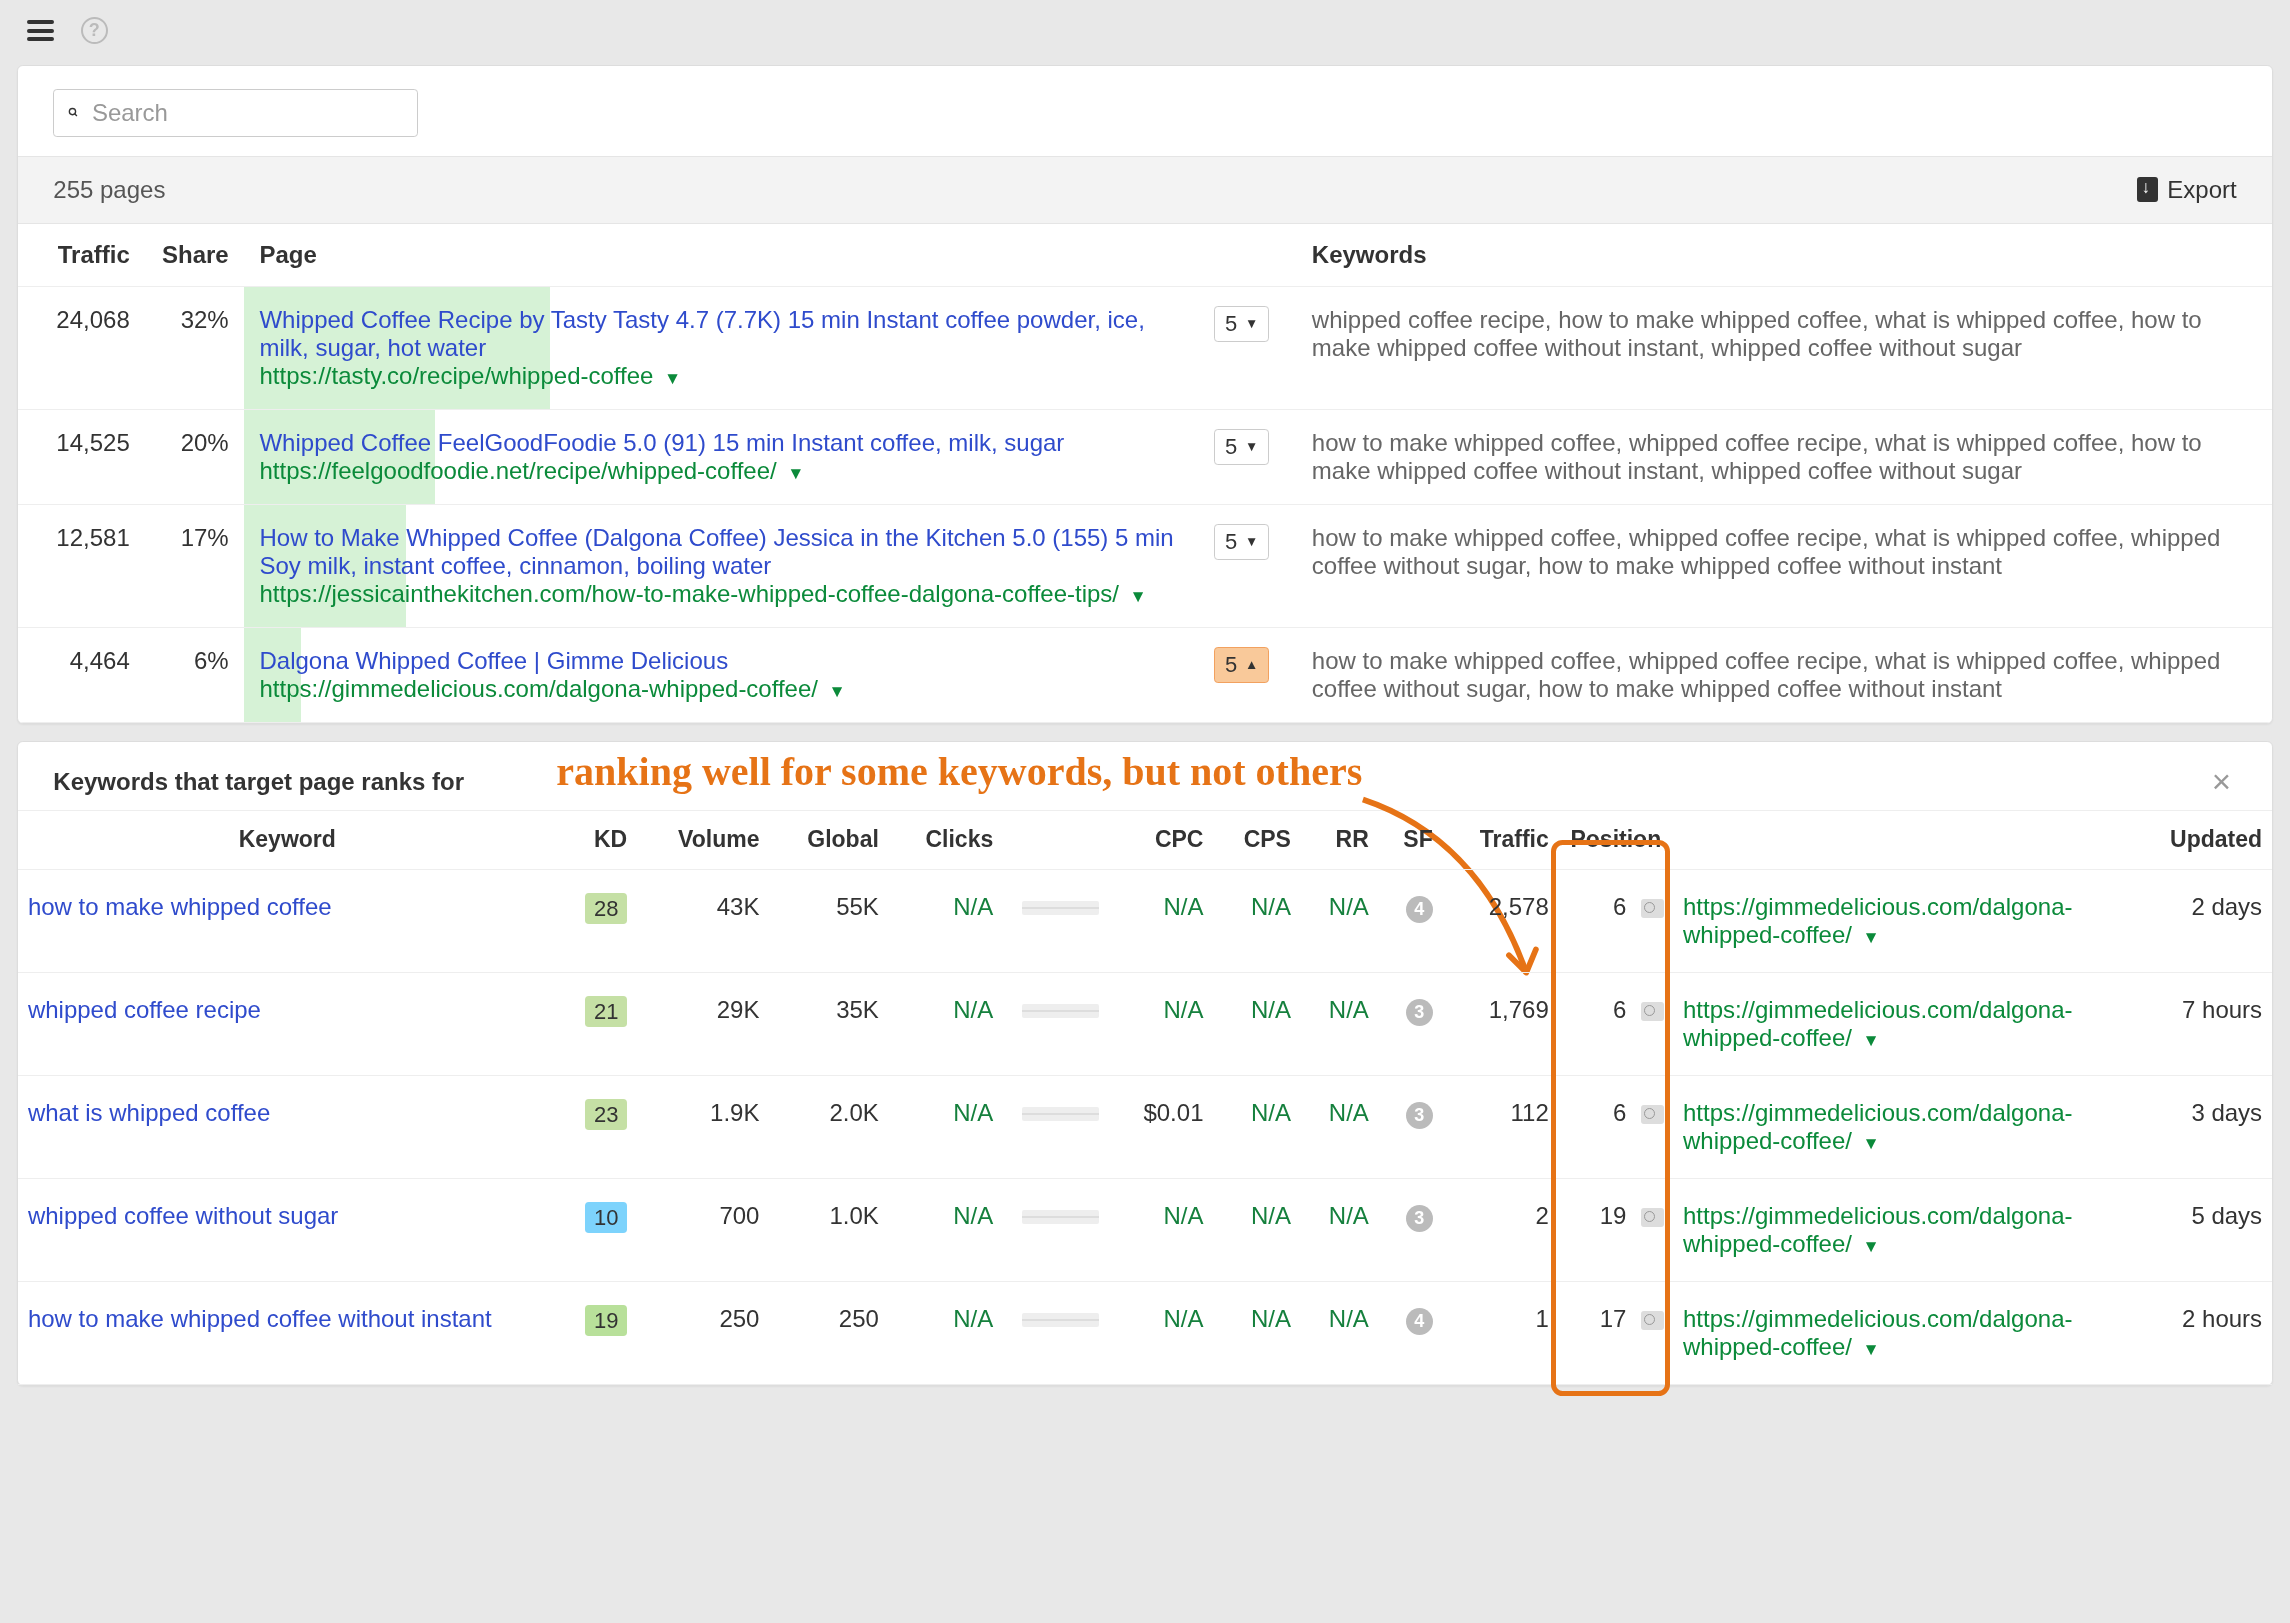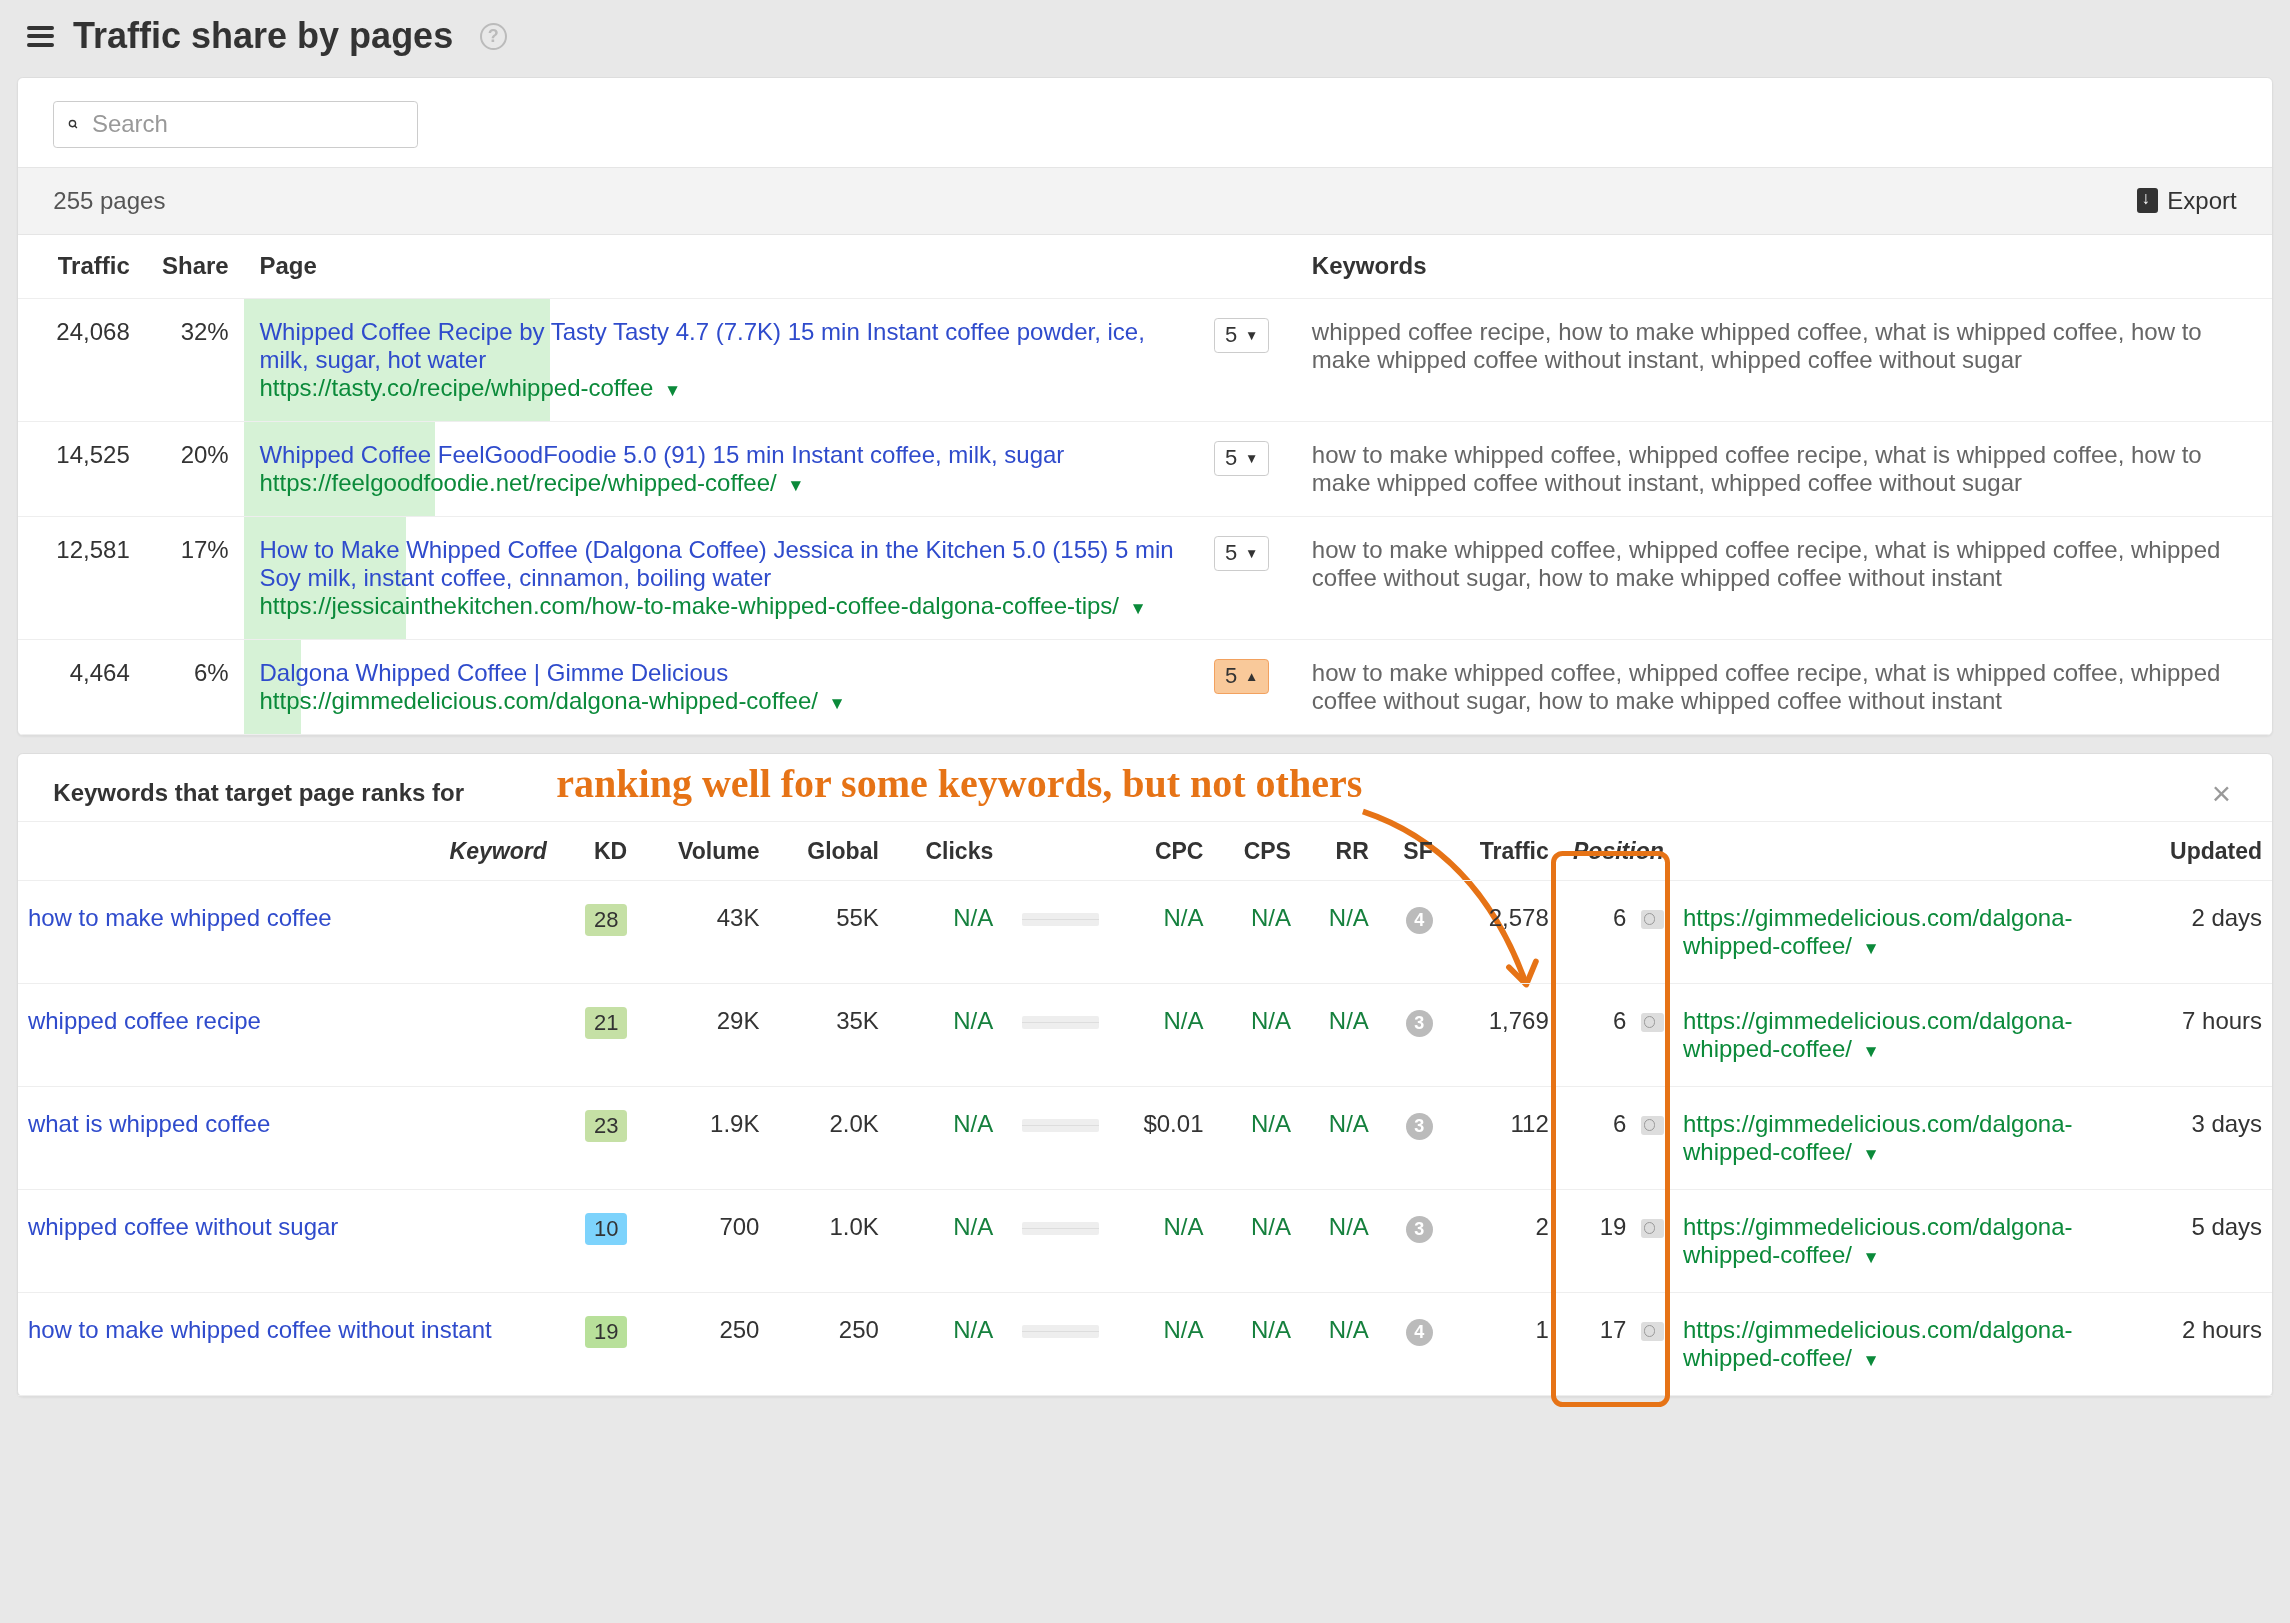--- a/index.html
+++ b/index.html
@@ -80,21 +80,21 @@
     position:absolute; top:5.8px; left:538px; color:#e67316;
     font-size:40px; font-weight:700;
     font-family: Georgia, "Times New Roman", serif;
   }
   .arrow-svg { position:absolute; top:48px; left:1316px; pointer-events:none; }
   table.detail { width:100%; border-collapse:collapse; }
   table.detail th {
     text-align:right; font-weight:700; padding:15.4px 9.6px 15.4px 9.6px;
     font-size:23px; border-bottom:1px solid #eee; color:#333; white-space:nowrap;
   }
-  table.detail th.left { text-align:right;font-style:italic; }
+  table.detail th.left { text-align:center; }
   table.detail td {
     padding: 23px 9.6px; border-bottom:1px solid #eee; vertical-align:top;
     font-size:24px; text-align:right; white-space:nowrap;
   }
   table.detail td.left { text-align:left; white-space:normal; }
   .kw-link { color:#2f4bcc; text-decoration:none; }
   .kd-pill { display:inline-block; min-width:42px; padding:2.9px 7.7px; border-radius:3.8px; text-align:center; font-size:22px; }
   .na { color:#15803d; }
   .spark { display:inline-block; width:77px; height:13.4px; background: linear-gradient(to right, #eee 0%, #eee 100%); border-radius:1.9px; position:relative; }
   .spark::after { content:""; position:absolute; left:0; right:0; top:5.8px; height:1.9px; background:#ddd; }
@@ -112,21 +112,20 @@
 </head>
 <body>
 
 <div class="wrap">
   <div class="title-bar">
     <div class="hamburger">
         <span></span>
         <span></span>
         <span></span>
       </div>
-    <div class="page-title">Traffic share by pages</div>
     <div class="help-icon">?</div>
   </div>
 
   <div class="panel">
     <div class="search-row">
       <div class="search-box">
         <svg width="21" height="21" viewBox="0 0 24 24" fill="none" stroke="#333" stroke-width="3">
             <circle cx="10" cy="10" r="7"></circle>
             <line x1="20" y1="20" x2="15" y2="15"></line>
           </svg>

